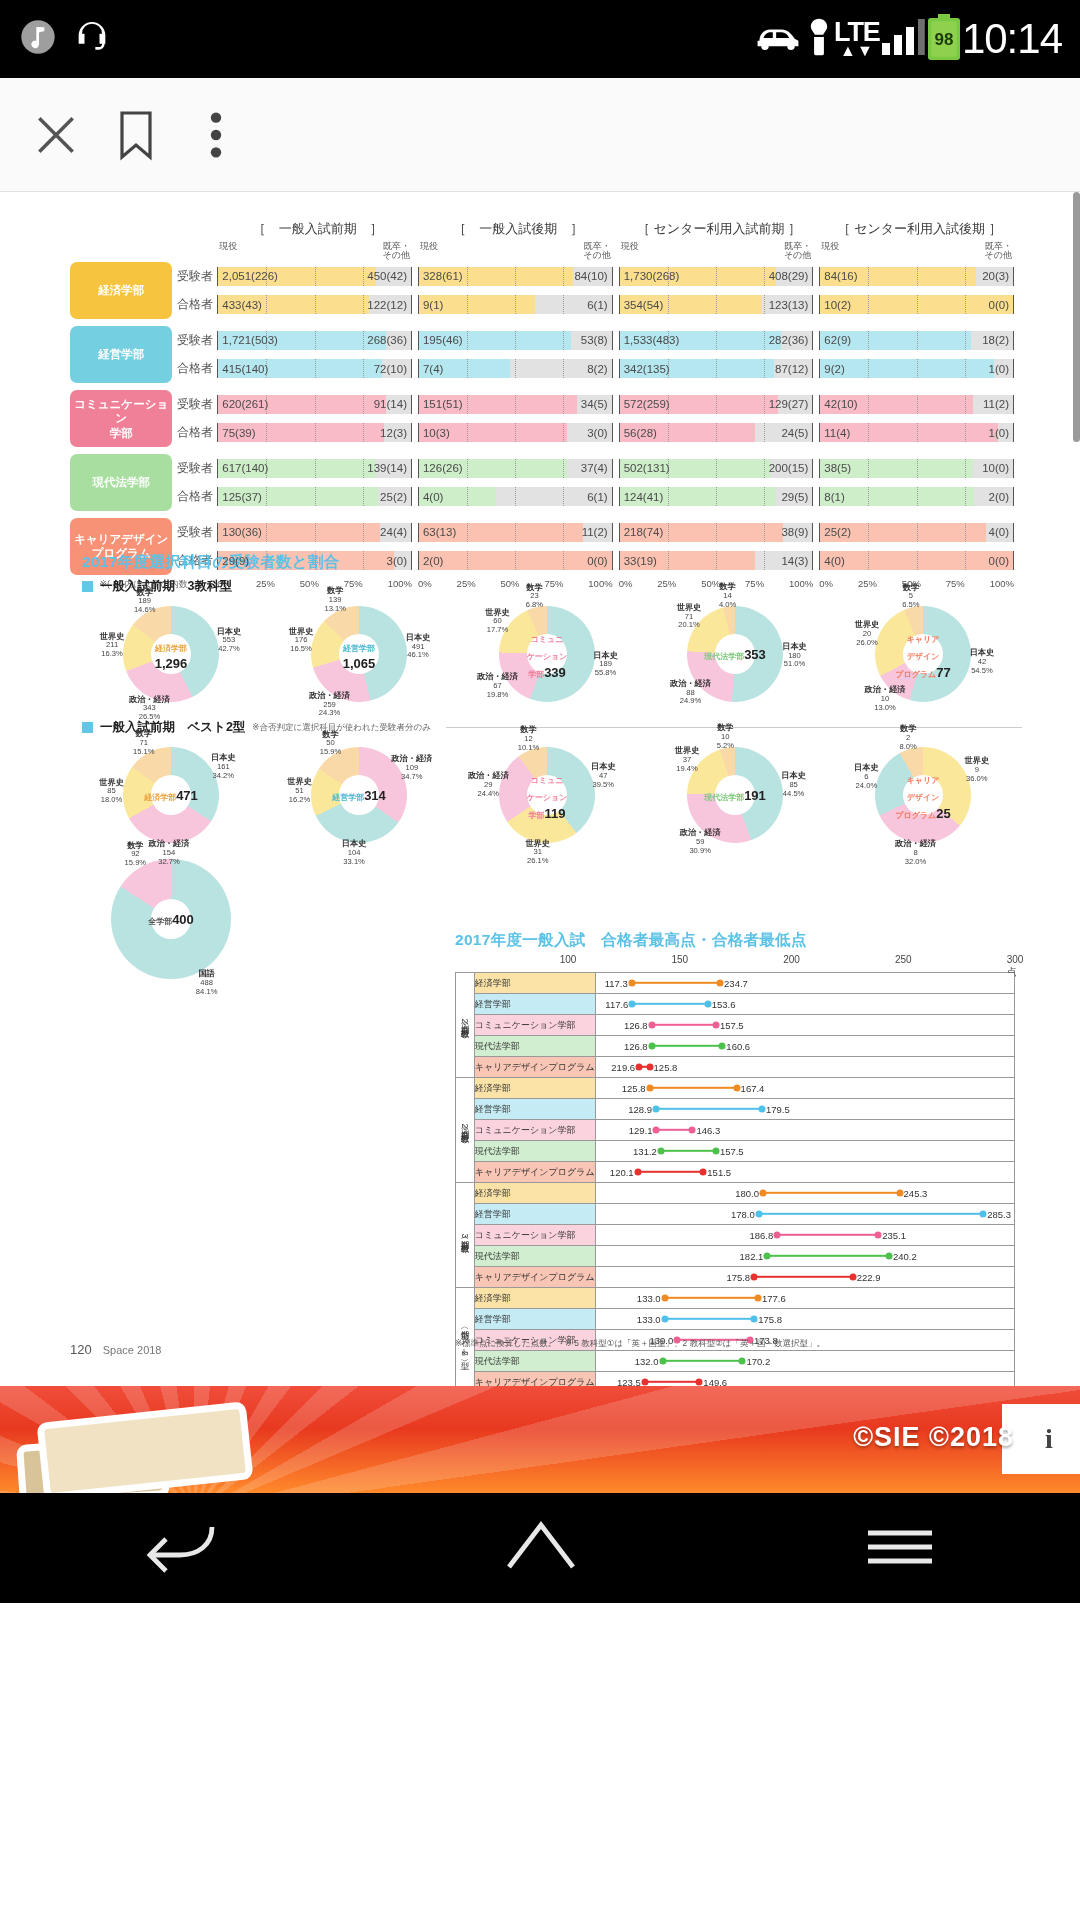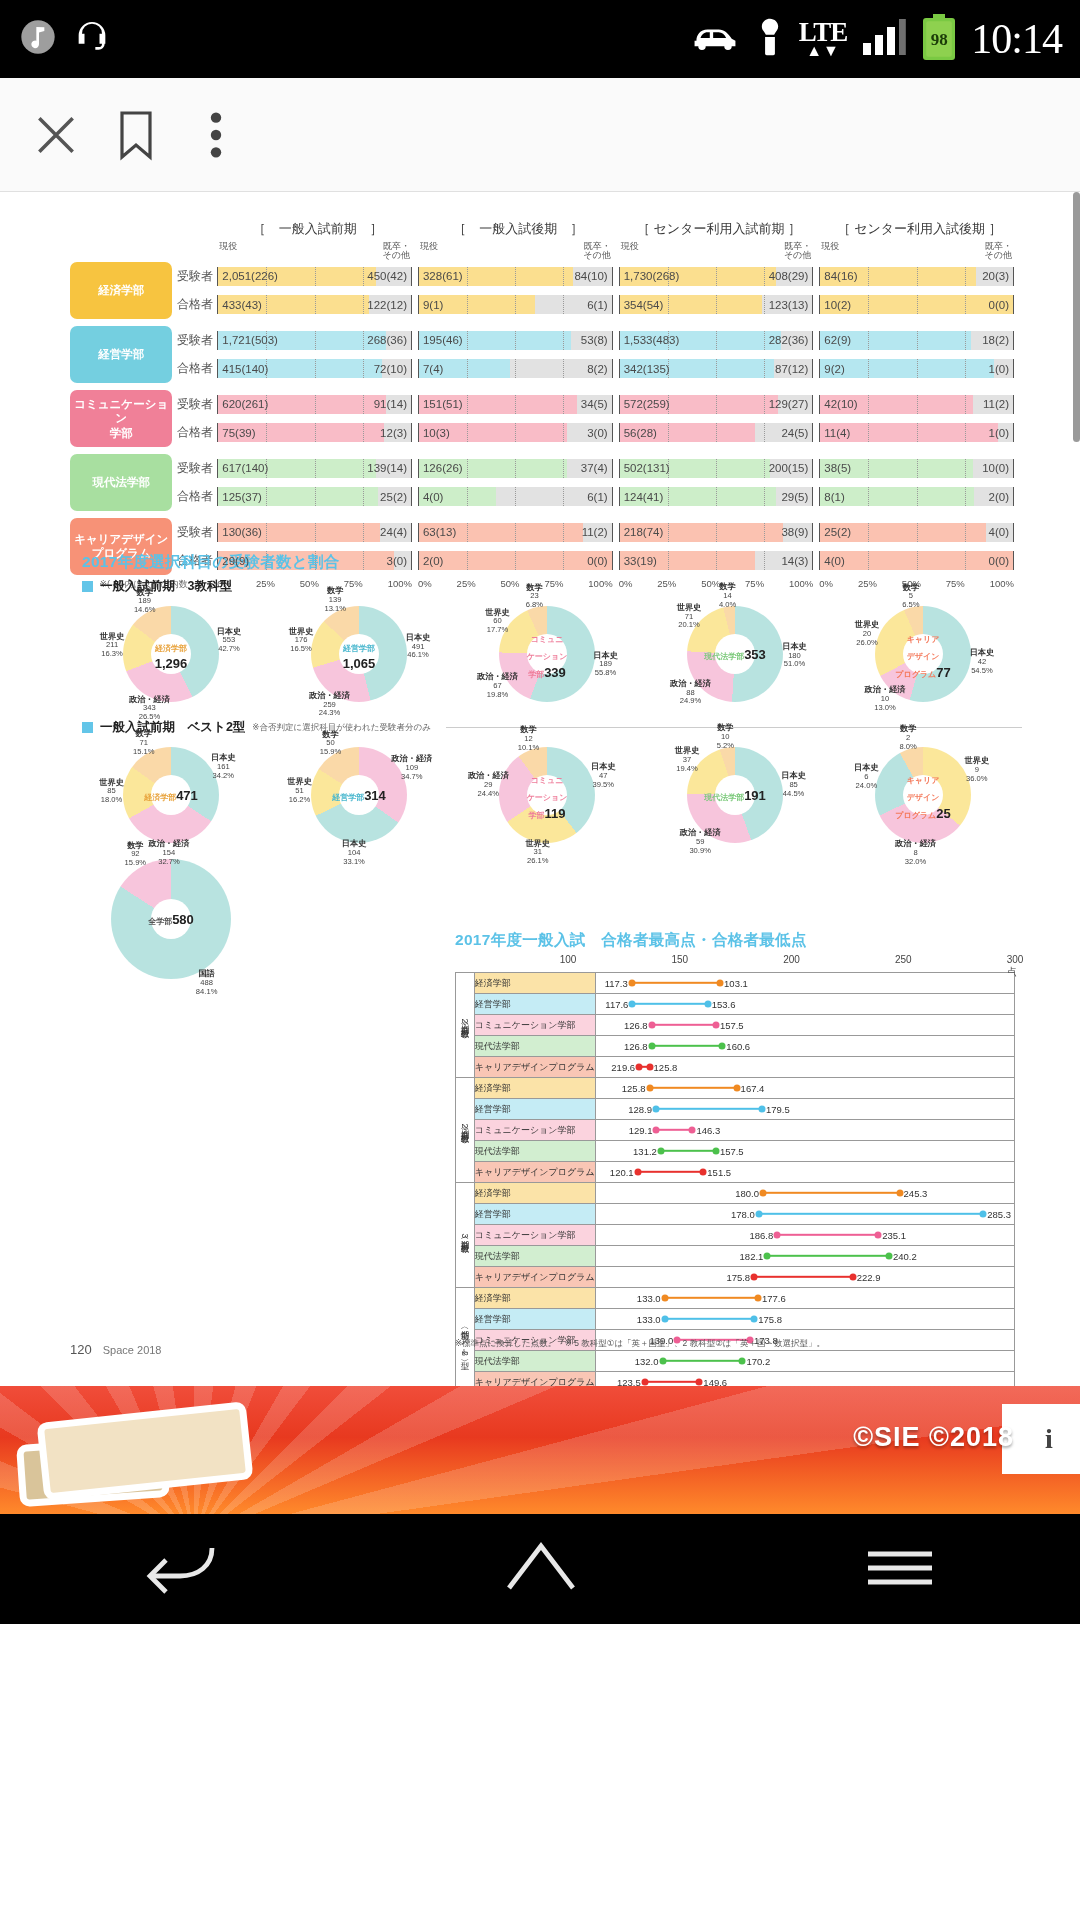--- a/index.html
+++ b/index.html
@@ -9,21 +9,21 @@
     background:#ffffff;
     overflow:hidden;
   }
 
   
   .statusbar{
     height:78px; background:#000; color:#fff;
     display:flex; align-items:center; padding:0 18px; gap:12px;
   }
   .sb-left{display:flex;align-items:center;gap:14px;}
-  .sb-right{margin-left:auto;display:flex;align-items:center;gap:14px;font-family:Liberation Serif, serif;}
+  .sb-right{margin-left:auto;display:flex;align-items:center;}
   .clock{font-size:42px;font-weight:400;letter-spacing:-1px;}
   .ico{display:inline-block;}
 
   
   .browserbar{
     height:114px;background:#fafafa;border-bottom:1px solid #e0e0e0;
     display:flex;align-items:center;padding:0 28px;gap:24px;
   }
   .bb-titles{flex:1;min-width:0;}
   .bb-title{font-size:31px;color:#222;white-space:nowrap;overflow:hidden;text-overflow:ellipsis;line-height:1.2;}
@@ -97,21 +97,21 @@
   .dbdot{position:absolute;top:50%;transform:translate(-50%,-50%);width:7px;height:7px;border-radius:50%;}
   .dbv{position:absolute;top:50%;transform:translateY(-50%);font-size:9.5px;color:#333;white-space:nowrap;}
   .dbv.l{transform:translate(-100%,-50%);padding-right:4px;}
   .dbv.r{padding-left:4px;}
 
   .foot{position:absolute;left:455px;font-size:8.5px;color:#555;}
   .pg{position:absolute;left:70px;font-size:11px;color:#777;}
   .pg b{font-size:13px;color:#555;font-weight:400;}
 
   
-  .ad{position:relative;height:128px;background:linear-gradient(180deg,#f04d3a 0%,#e8391f 40%,#ff8a2b 100%);overflow:hidden;}
+  .ad{position:relative;height:107px;background:linear-gradient(180deg,#f04d3a 0%,#e8391f 40%,#ff8a2b 100%);overflow:hidden;}
   .ad-rays{position:absolute;inset:0;background:
      repeating-conic-gradient(from 0deg at 18% 120%, rgba(255,255,255,.16) 0deg 7deg, rgba(255,255,255,0) 7deg 15deg);}
   .ad-box{position:absolute;left:40px;top:26px;width:210px;height:78px;background:#f2e2c4;border:7px solid #fff;border-radius:10px;transform:rotate(-6deg);}
   .ad-box2{position:absolute;left:18px;top:54px;width:150px;height:62px;background:#d9c49a;border:7px solid #fff;border-radius:10px;transform:rotate(-4deg);}
   .ad-copy{position:absolute;right:66px;top:36px;color:#fff;font-size:27px;font-weight:700;letter-spacing:1px;text-shadow:0 2px 3px rgba(0,0,0,.35);}
   .ad-info{position:absolute;right:8px;top:30px;width:46px;height:46px;border-radius:50%;background:#fff;display:flex;align-items:center;justify-content:center;font-size:28px;color:#444;font-weight:700;font-family:"Liberation Serif",serif;}
   .ad-white{position:absolute;right:0;top:18px;width:78px;height:70px;background:#fff;}
 
   
   .navbar{height:110px;background:#000;display:flex;align-items:center;justify-content:space-around;}
@@ -883,21 +883,21 @@
             <div class="lb" style="left:45.80908198778238%;top:99.2088891851981%;transform:translate(-50%,-50%)"><b>政治・経済</b>8<br>32.0%</div>
             <div class="lb" style="left:18.19837985961375%;top:34.672757079002594%;transform:translate(-50%,-50%)"><b>日本史</b>6<br>24.0%</div>
             <div class="lb" style="left:41.68425725615046%;top:1.9582752080199057%;transform:translate(-50%,-50%)"><b>数学</b>2<br>8.0%</div>
           </div>
         </div>
       </div>
       <div style="margin-bottom:0px">
         <div class="pies-row">
           <div class="pie-box" style="width:178px">
             <div class="donut" style="width:120px;height:120px;background:conic-gradient(#b8e3e0 0.00deg 302.76deg,#f7c5dc 302.76deg 360.00deg)"></div>
-            <div class="ctr"><span class="nm" style="color:#555555">全学部</span><span class="vl">580</span></div>
+            <div class="ctr"><span class="nm" style="color:#555555">全学部</span><span class="vl">400</span></div>
             <div class="lb" style="left:70.02105264987091%;top:104.42458127158955%;transform:translate(-50%,-50%)"><b>国語</b>488<br>84.1%</div>
             <div class="lb" style="left:29.978947350129083%;top:-4.424581271589538%;transform:translate(-50%,-50%)"><b>数学</b>92<br>15.9%</div>
           </div>
         </div>
       </div>
     </div>
 
   <div class="sec-title" style="position:absolute;left:455px;top:738px;">2017年度一般入試　合格者最高点・合格者最低点</div>
   <div id="db-host" class="db-wrap" style="top:762px;">
       <div class="db-axis" style="margin-left:113px;width:447px">
@@ -912,21 +912,21 @@
           <tr>
             <td class="db-grp" rowspan="5">
               <div style="writing-mode:vertical-rl;margin:0 auto;letter-spacing:-.5px;">前期〈2教科型①〉</div>
             </td>
             <td class="db-fac" style="background:#fbe3a8">経済学部</td>
             <td class="db-plot">
               <span class="dbline" style="left:8.649999999999999%;width:21.1%;background:#f08a22"></span>
               <span class="dbdot" style="left:8.649999999999999%;background:#f08a22"></span>
               <span class="dbdot" style="left:29.75%;background:#f08a22"></span>
               <span class="dbv l" style="left:8.649999999999999%">117.3</span>
-              <span class="dbv r" style="left:29.75%">103.1</span>
+              <span class="dbv r" style="left:29.75%">234.7</span>
             </td>
           </tr>
           <tr>
             <td class="db-fac" style="background:#c5ecf5">経営学部</td>
             <td class="db-plot">
               <span class="dbline" style="left:8.799999999999997%;width:18%;background:#4fc0e8"></span>
               <span class="dbdot" style="left:8.799999999999997%;background:#4fc0e8"></span>
               <span class="dbdot" style="left:26.799999999999997%;background:#4fc0e8"></span>
               <span class="dbv l" style="left:8.799999999999997%">117.6</span>
               <span class="dbv r" style="left:26.799999999999997%">153.6</span>

